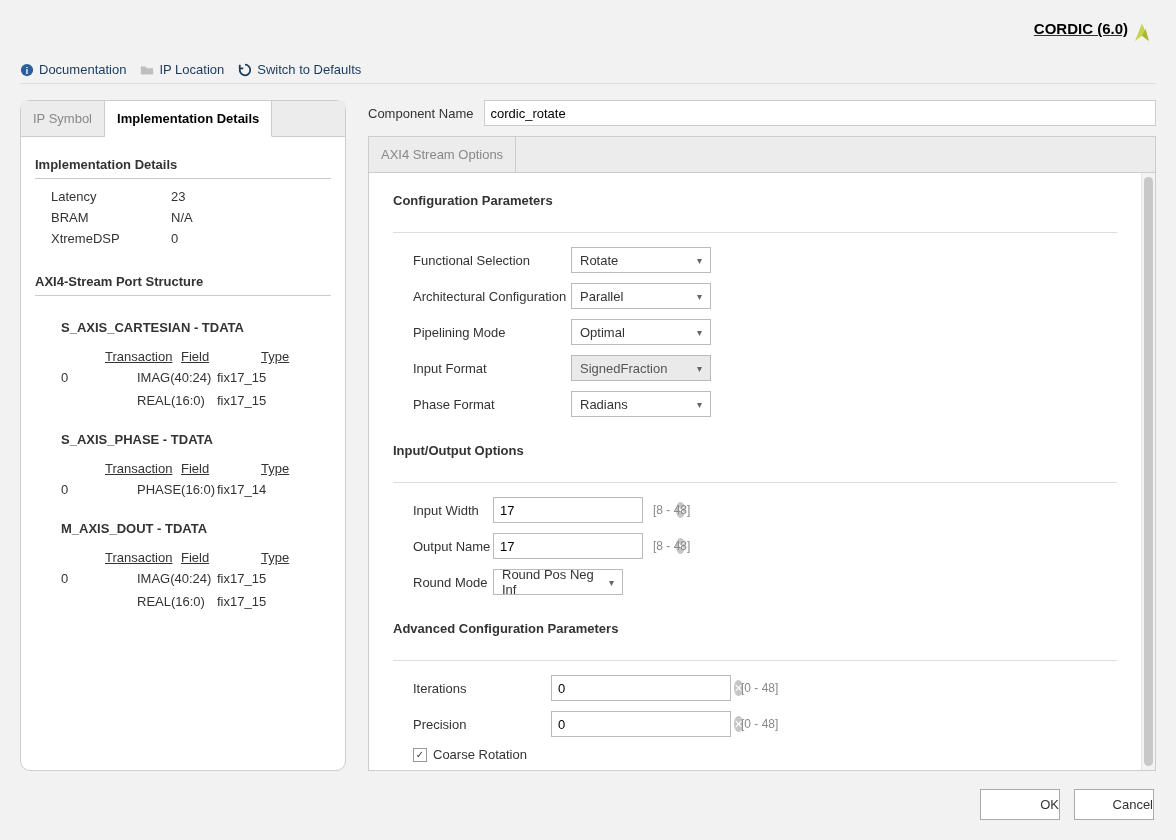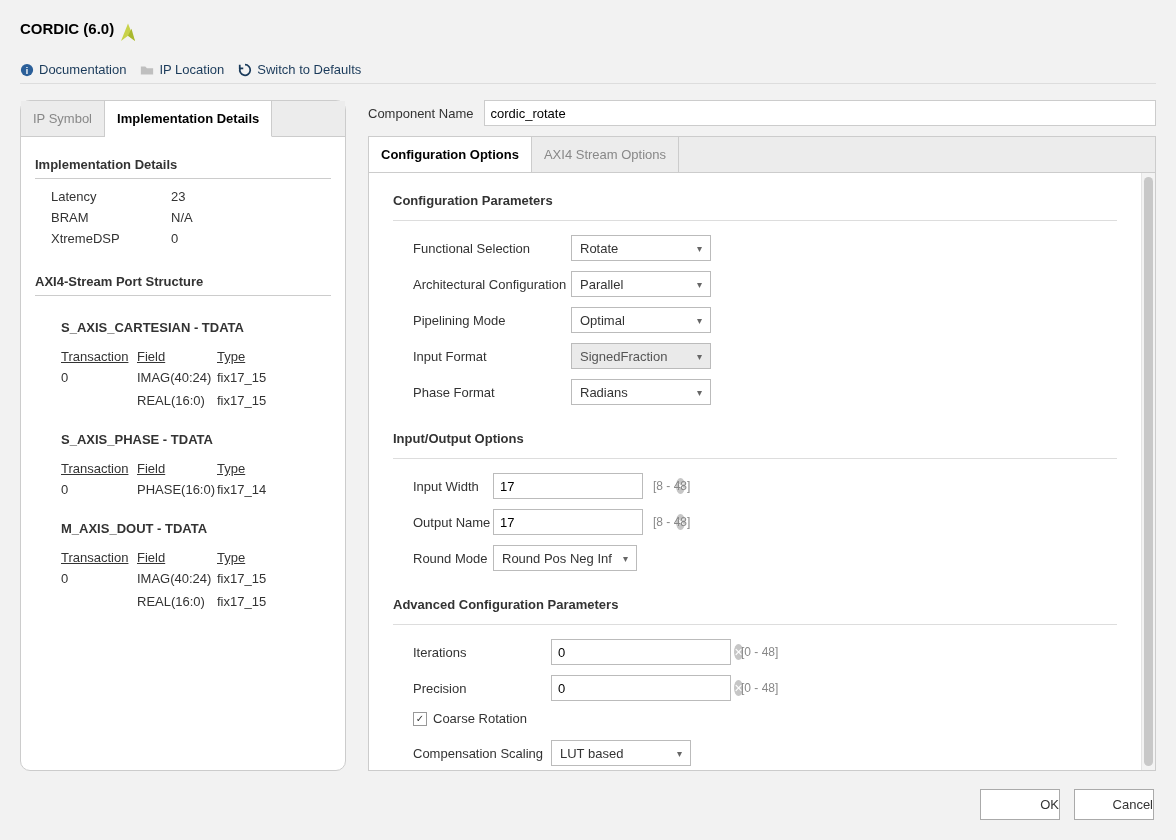--- a/index.html
+++ b/index.html
@@ -14,23 +14,24 @@
 }
 .dialog {
   padding: 20px;
   position: relative;
   height: 100%;
   display: flex;
   flex-direction: column;
 }
 .header {
   display: flex;
-  justify-content: flex-start;
+  justify-content: flex-end;
   align-items: flex-start;
   margin-bottom: 14px;
+  text-decoration: underline;
 }
 .title {
   font-size: 15px;
   font-weight: bold;
   color: #000;
 }
 .logo {
   width: 28px;
   height: 28px;
 }
@@ -100,21 +101,21 @@
 .kv-table {
   margin-left: 16px;
   font-size: 13px;
 }
 .kv-row { display:flex; margin-bottom: 6px; }
 .kv-key { width: 120px; }
 .kv-val { }
 .sub-section { margin-bottom: 28px; }
 .port-title { font-weight: bold; font-size: 13px; margin-left: 26px; margin-top: 24px; margin-bottom: 14px; }
 .port-table { margin-left: 26px; font-size: 13px; }
-.port-header { display:flex; margin-bottom: 6px; }
+.port-header { display:flex; margin-bottom: 6px; justify-content: flex-end; }
 .port-header span { text-decoration: underline; }
 .port-row { display:flex; margin-bottom: 8px; }
 .col-trans { width: 76px; }
 .col-field { width: 80px; }
 .col-type { width: 70px; }
 
 .right-panel {
   flex: 1;
   display: flex;
   flex-direction: column;
@@ -164,21 +165,21 @@
   position: absolute;
   left: 2px; right: 2px;
   top: 4px; bottom: 4px;
   background: #c8c8c8;
   border-radius: 6px;
 }
 .group-title {
   font-size: 13px;
   font-weight: bold;
   border-bottom: 1px solid #ddd;
-  padding-bottom: 12px;
+  padding-bottom: 24px;
   margin-bottom: 14px;
 }
 .group { margin-bottom: 26px; }
 .form-row { display:flex; align-items:center; margin-bottom: 10px; margin-left: 20px; }
 .form-label { width: 158px; font-size: 13px; }
 .form-label.wide { width: 138px; }
 .select {
   display: flex;
   align-items: center;
   justify-content: space-between;
@@ -361,21 +362,20 @@
       </div>
     </div>
 
     <div class="right-panel">
       <div class="comp-name-row">
         <div class="comp-name-label">Component Name</div>
         <input class="comp-name-input" value="cordic_rotate" style="">
       </div>
 
       <div class="right-tabs-bar">
-        <div class="tab active">Configuration Options</div>
         <div class="tab">AXI4 Stream Options</div>
       </div>
 
       <div class="right-body-wrap">
         <div class="right-body">
 
           <div class="group">
             <div class="group-title">Configuration Parameters</div>
             <div class="form-row">
               <div class="form-label">Functional Selection</div>
@@ -427,21 +427,21 @@
             <div class="form-row">
               <div class="form-label" style="width:80px">Output Name</div>
               <div class="text-input-wrap" style="width:150px">
                 <input class="text-input" value="17" style="">
                 <div class="clear-x">✕</div>
               </div>
               <div class="hint">[8 - 48]</div>
             </div>
             <div class="form-row">
               <div class="form-label" style="width:80px">Round Mode</div>
-              <div class="select" style="width:144px">
+              <div class="select" style="width:130px">
                   <span>Round Pos Neg Inf</span>
                   <span class="caret">▾</span>
                 </div>
             </div>
           </div>
 
           <div class="group">
             <div class="group-title">Advanced Configuration Parameters</div>
             <div class="form-row">
               <div class="form-label wide">Iterations</div>

